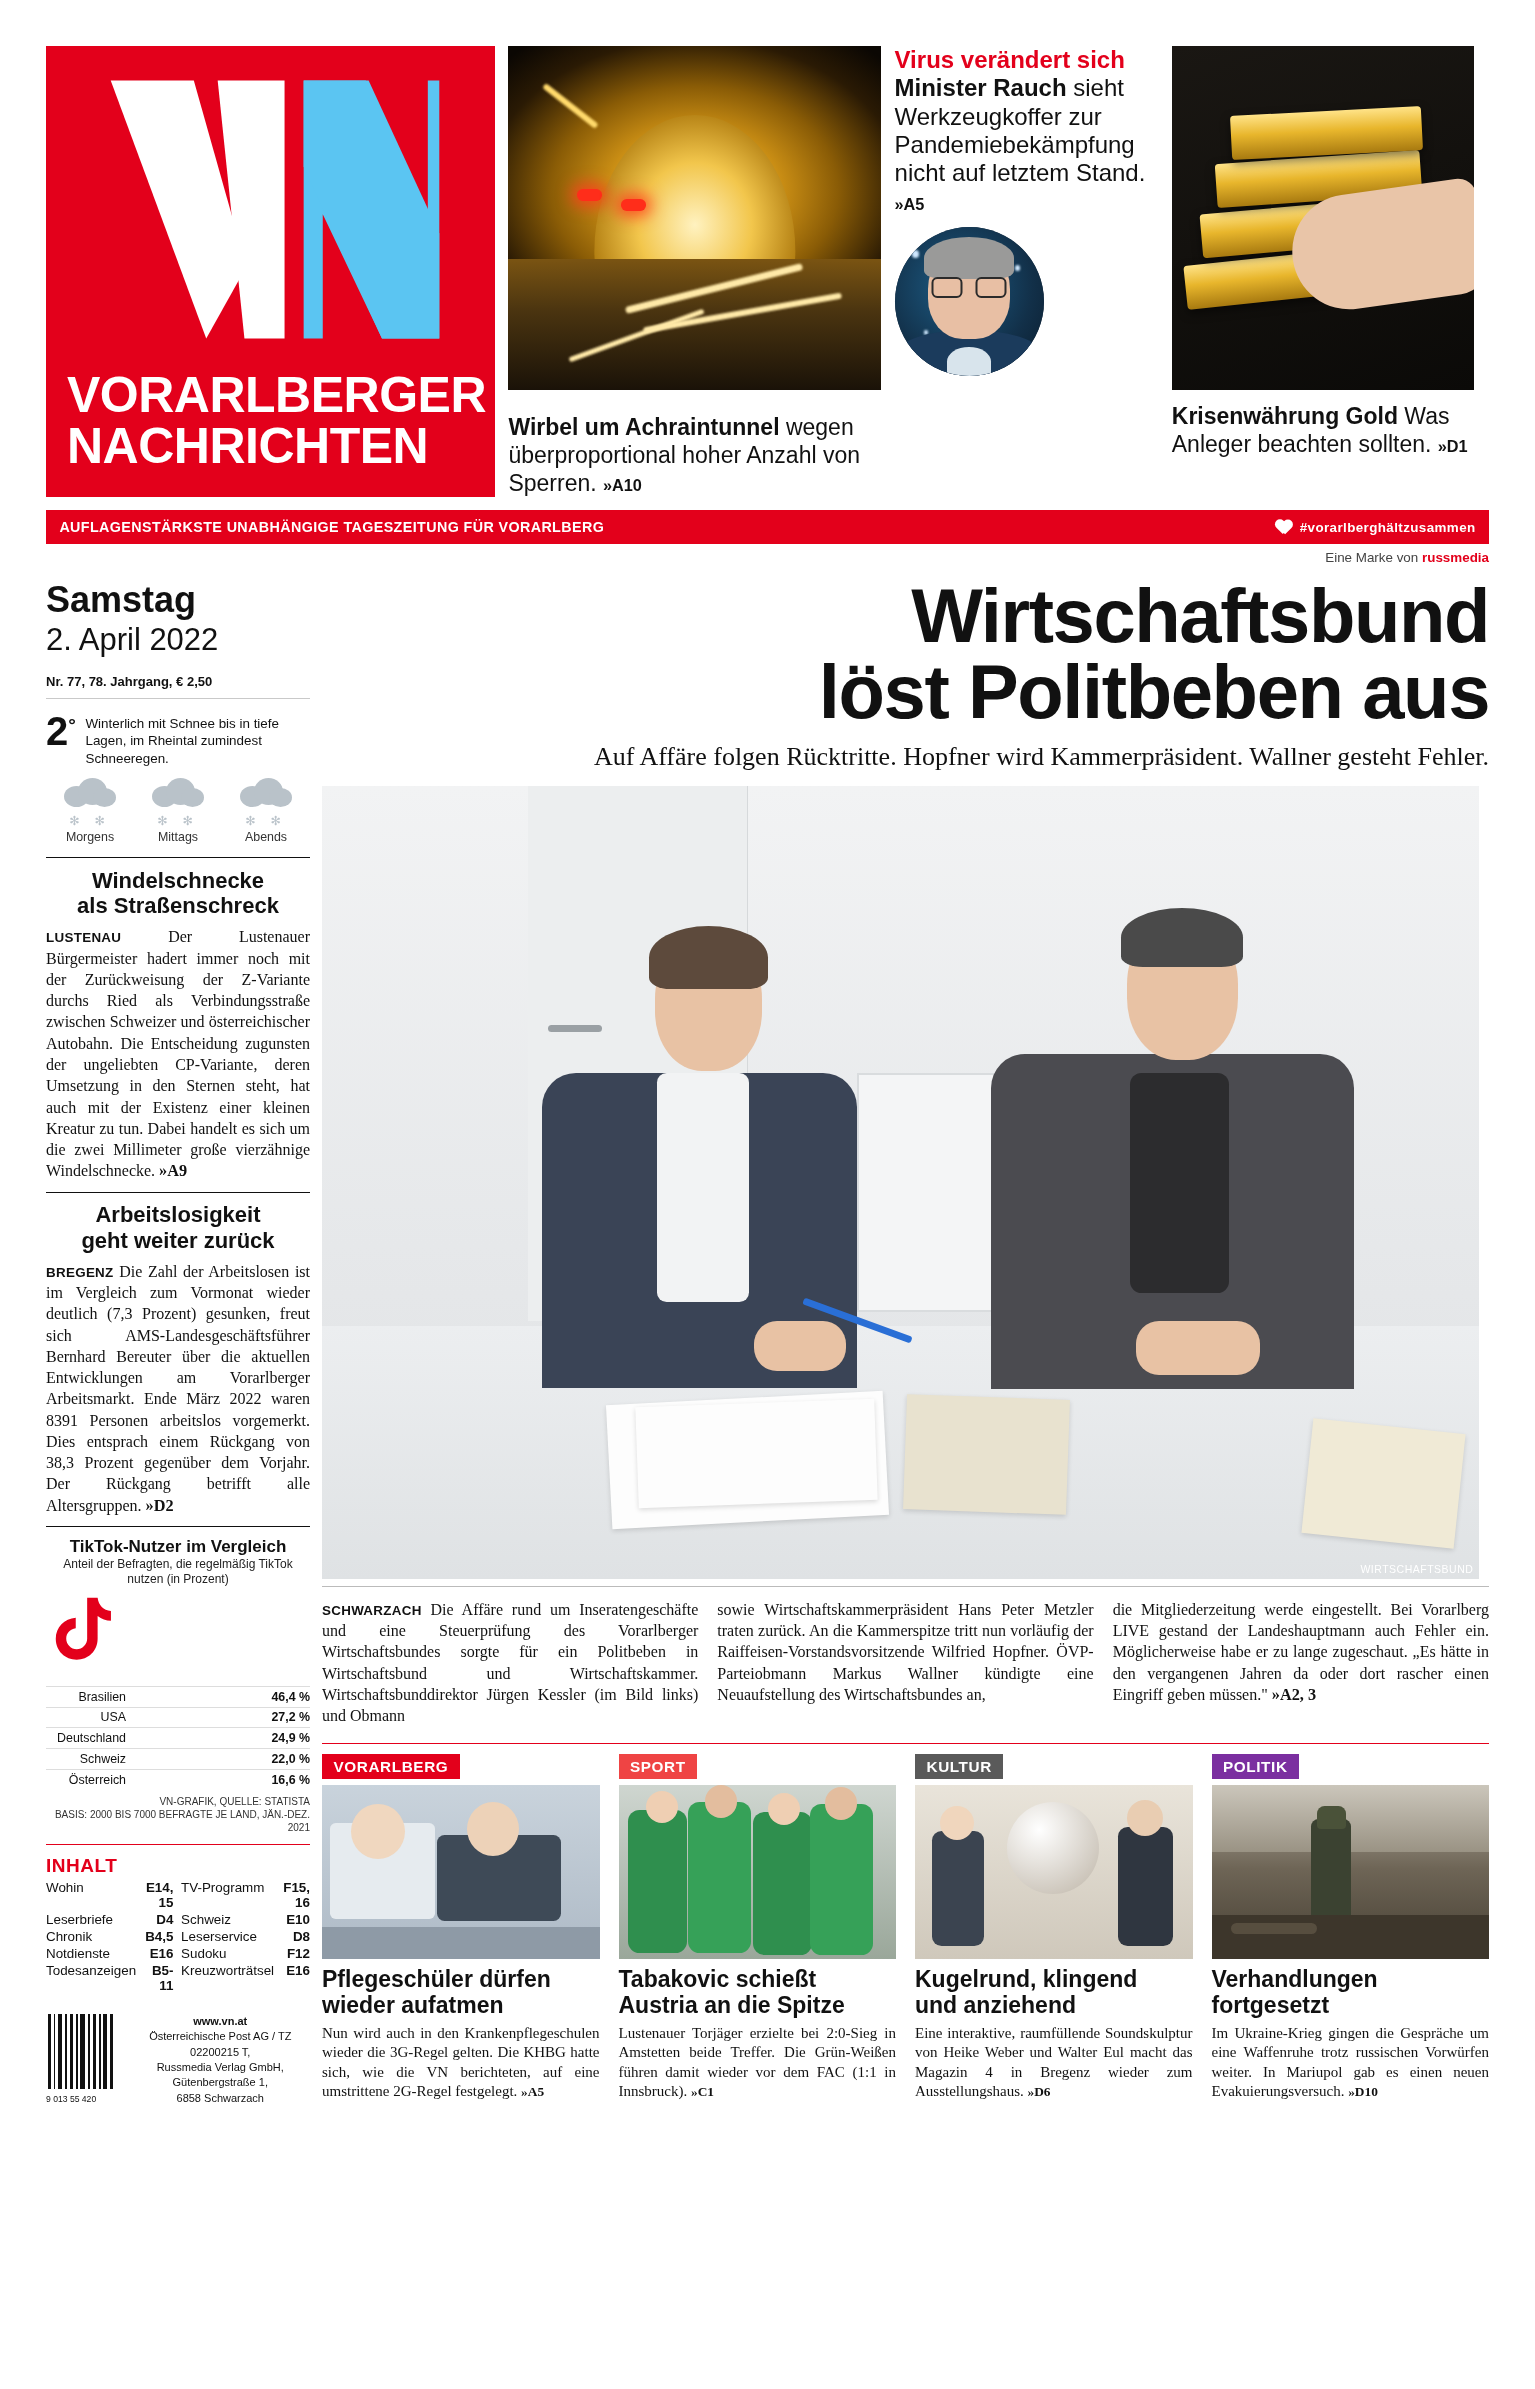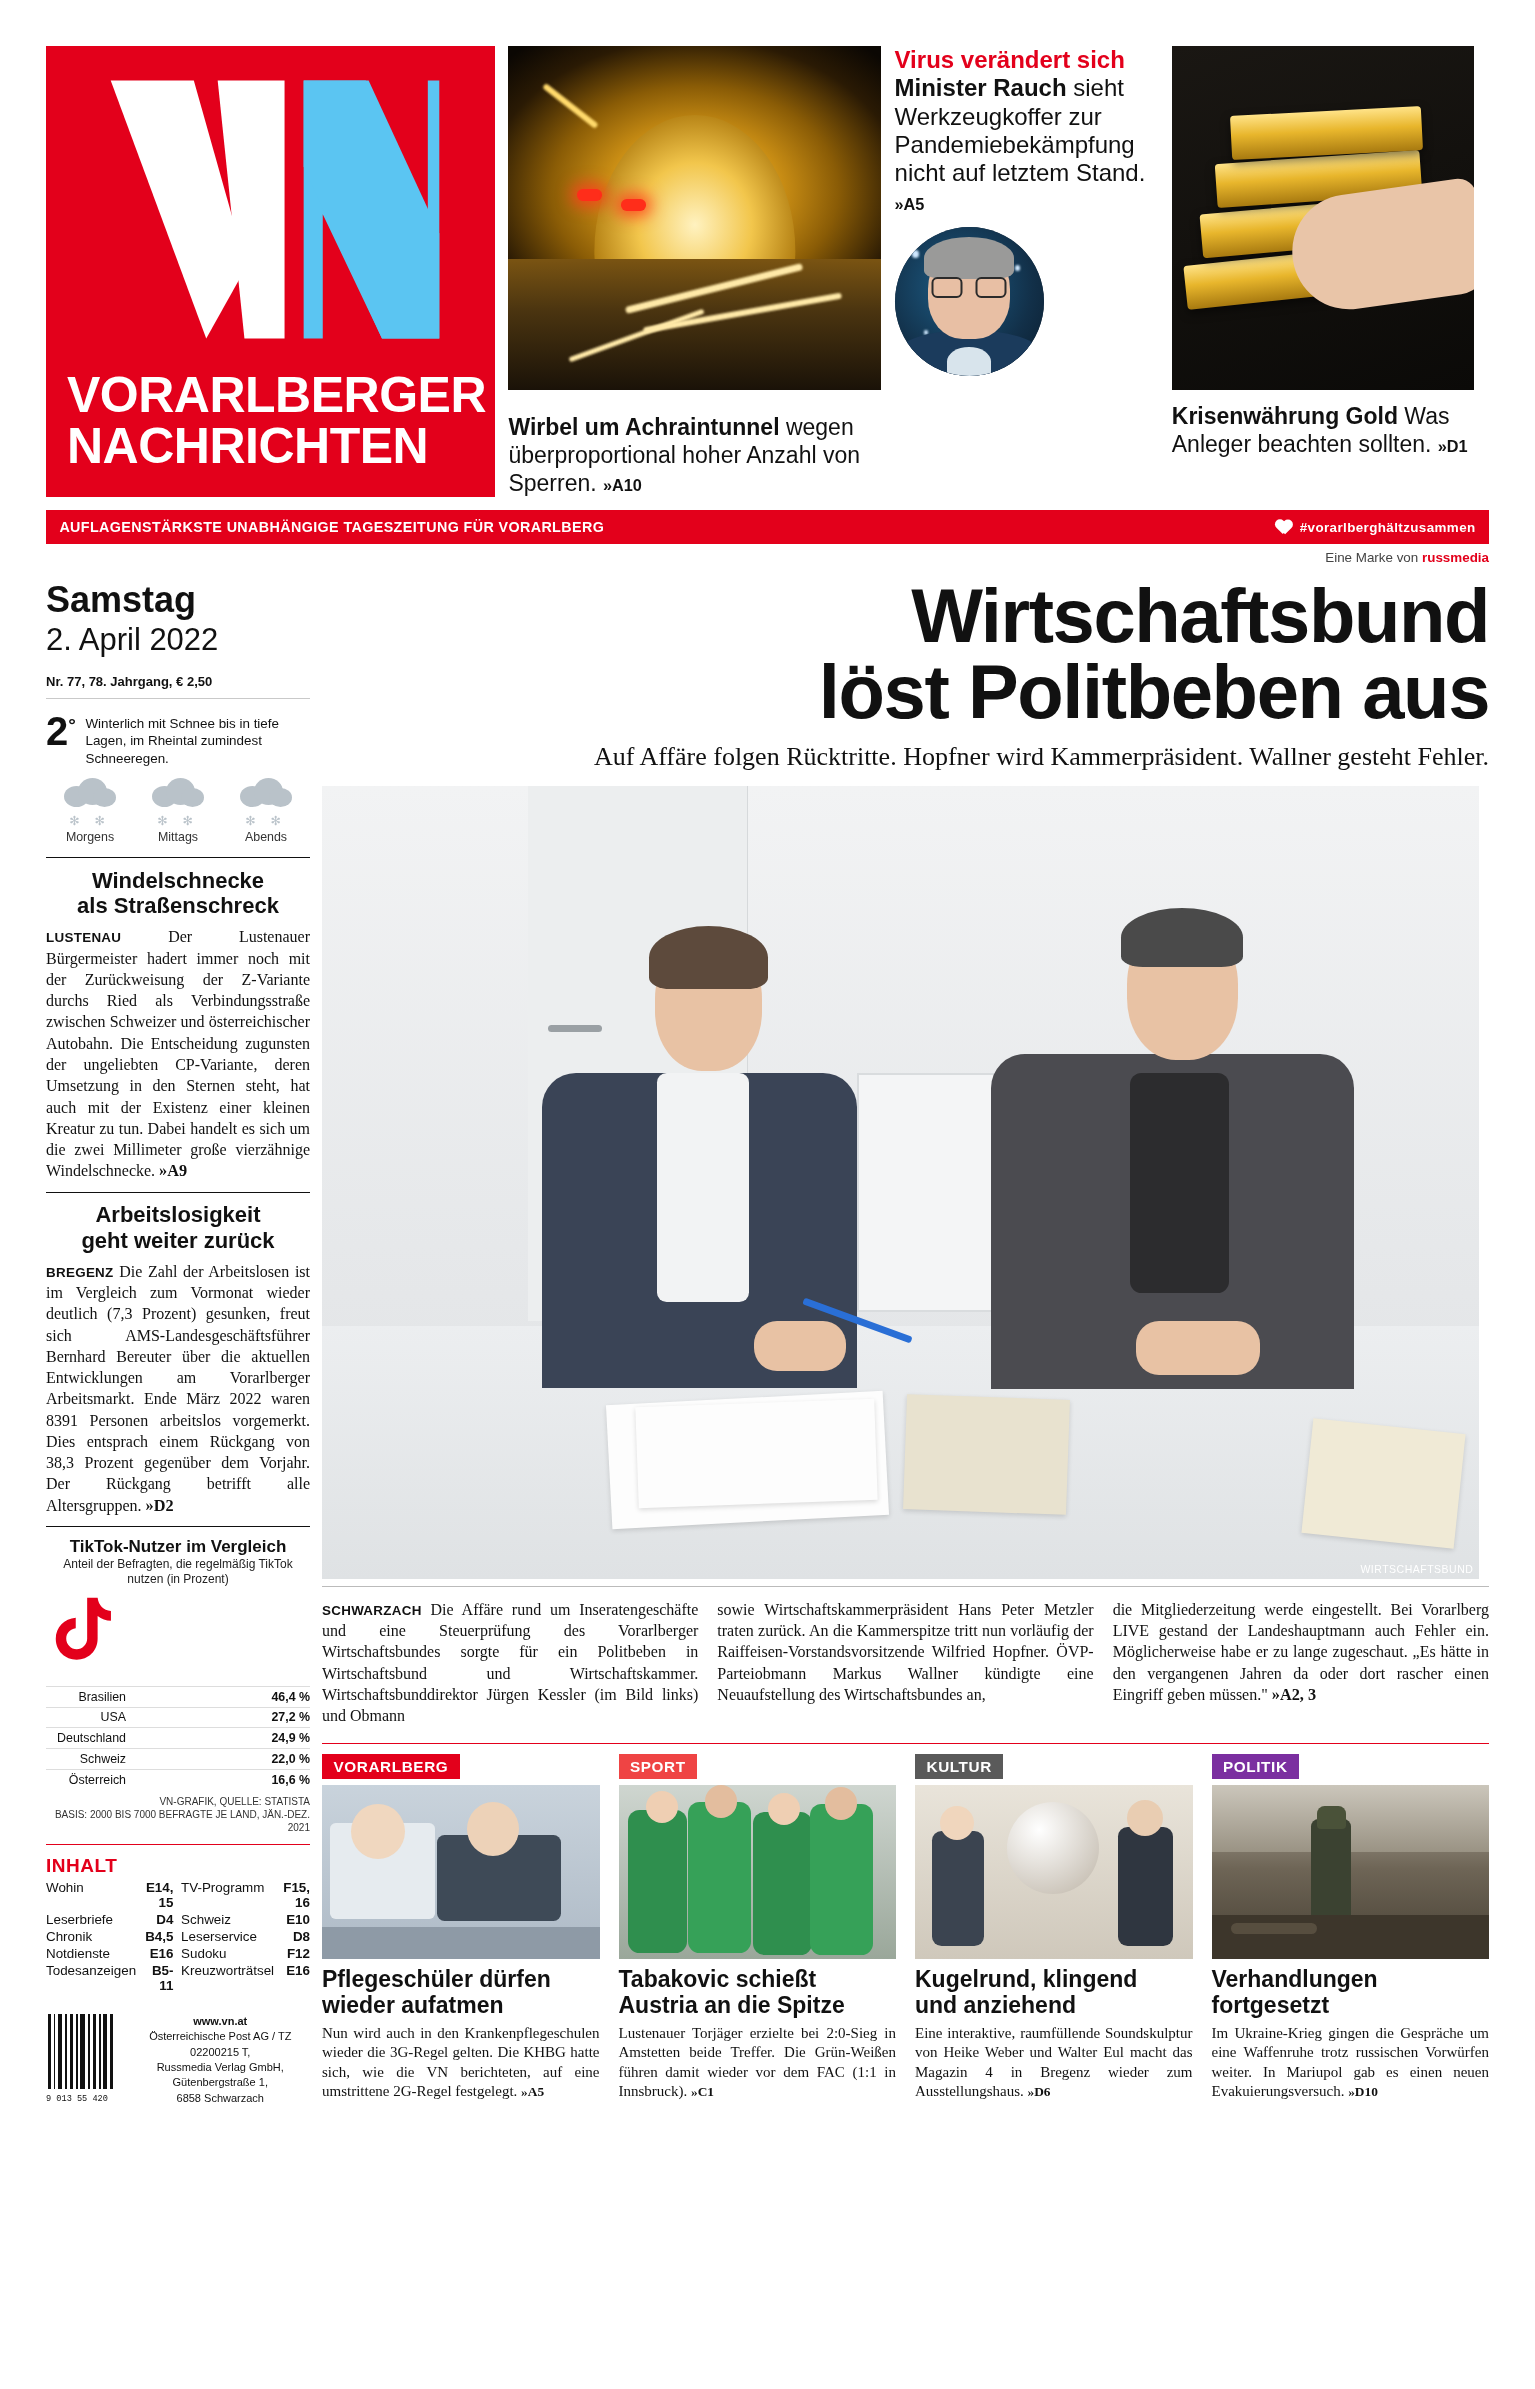--- a/index.html
+++ b/index.html
@@ -116,21 +116,21 @@
   .crow .val { width:48px; text-align:right; font-weight:bold; }
   .chart-src { font-family:"Liberation Sans", sans-serif; font-size:10px; text-align:right; color:#333; line-height:1.3; margin-top:5.7px; }
 
   .inhalt-title { font-family:"Liberation Sans", sans-serif; font-weight:bold; color:#e3001b; font-size:19px; letter-spacing:0.5px; margin:5.7px 0 3.8px; }
   .inhalt { display:grid; grid-template-columns:1fr auto 1fr auto; gap:1.9px 7.6px; font-family:"Liberation Sans", sans-serif; font-size:13.4px; }
   .inhalt .pg { font-weight:bold; text-align:right; }
 
   .barcode { display:flex; align-items:flex-start; gap:11.5px; margin-top:21px; }
   .bc { width:73px; height:88px; position:relative; }
   .bc .l { position:absolute; top:0; height:75px; background:#111; }
-  .bc .num { position:absolute; bottom:-1.9px; left:0; font-family:Liberation Mono, monospace; font-size:8.6px; }
+  .bc .num { position:absolute; bottom:-1.9px; left:0; font-family:Liberation Sans, sans-serif; font-size:8.6px; }
   .imprint { font-family:"Liberation Sans", sans-serif; font-size:11px; line-height:1.4; text-align:center; flex:1; }
   .imprint .url { font-weight:bold; }
 
   
   .main-head { font-family:"Liberation Sans", sans-serif; font-weight:bold; font-size:76px; line-height:0.99; letter-spacing:-1.4px; text-align:right; margin-top:7.6px; }
   .main-sub { font-size:26px; text-align:right; margin:13.4px 0 13.4px; }
 
   .hero { width:1157px; height:793px; position:relative; overflow:hidden; background:#dfe3e6; }
   .hero-wall { position:absolute; inset:0; background:linear-gradient(180deg,#f2f3f4 0%,#e6e8ea 58%, #dfe1e3 100%); }
   .hero-door { position:absolute; left:206px; top:0; width:220px; height:535px; background:#eceeef; border-right:1.9px solid #d6d9db; }

